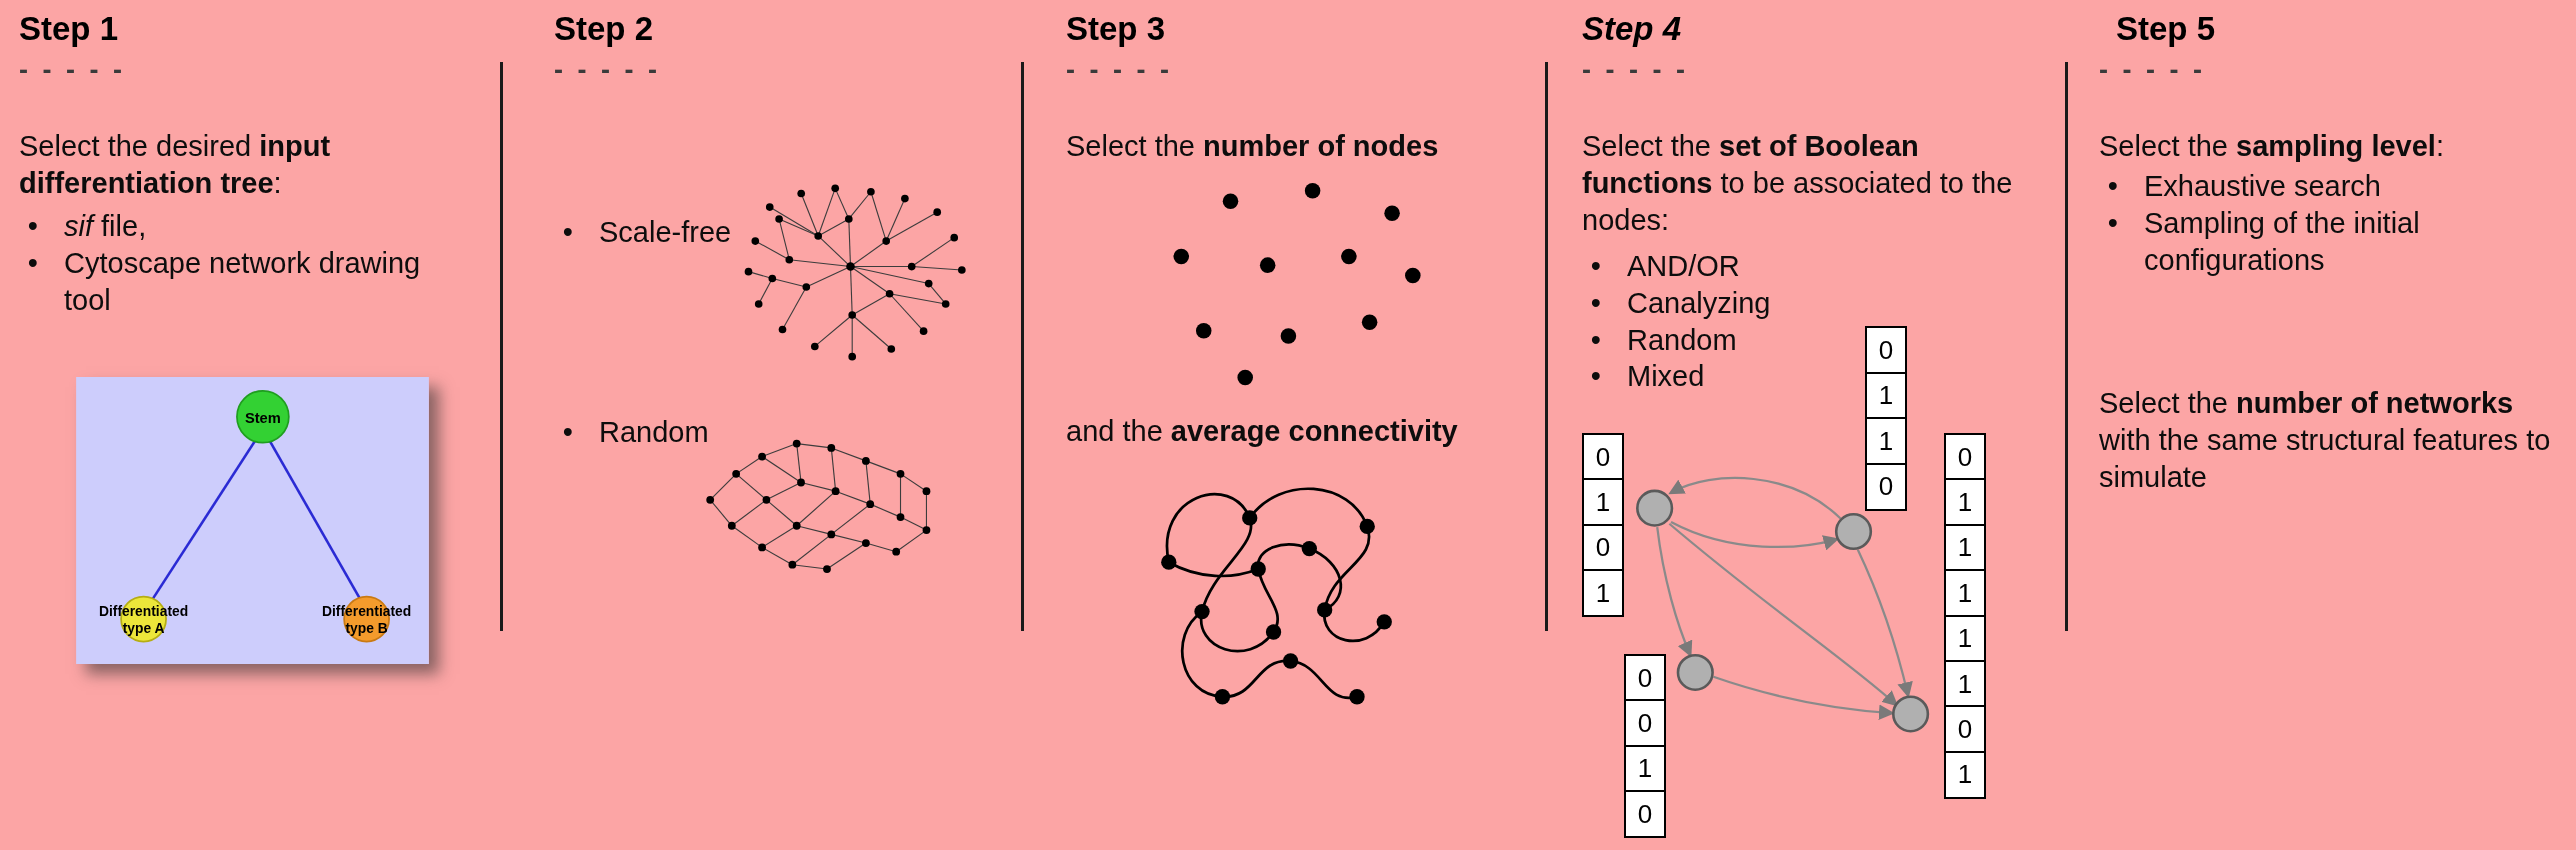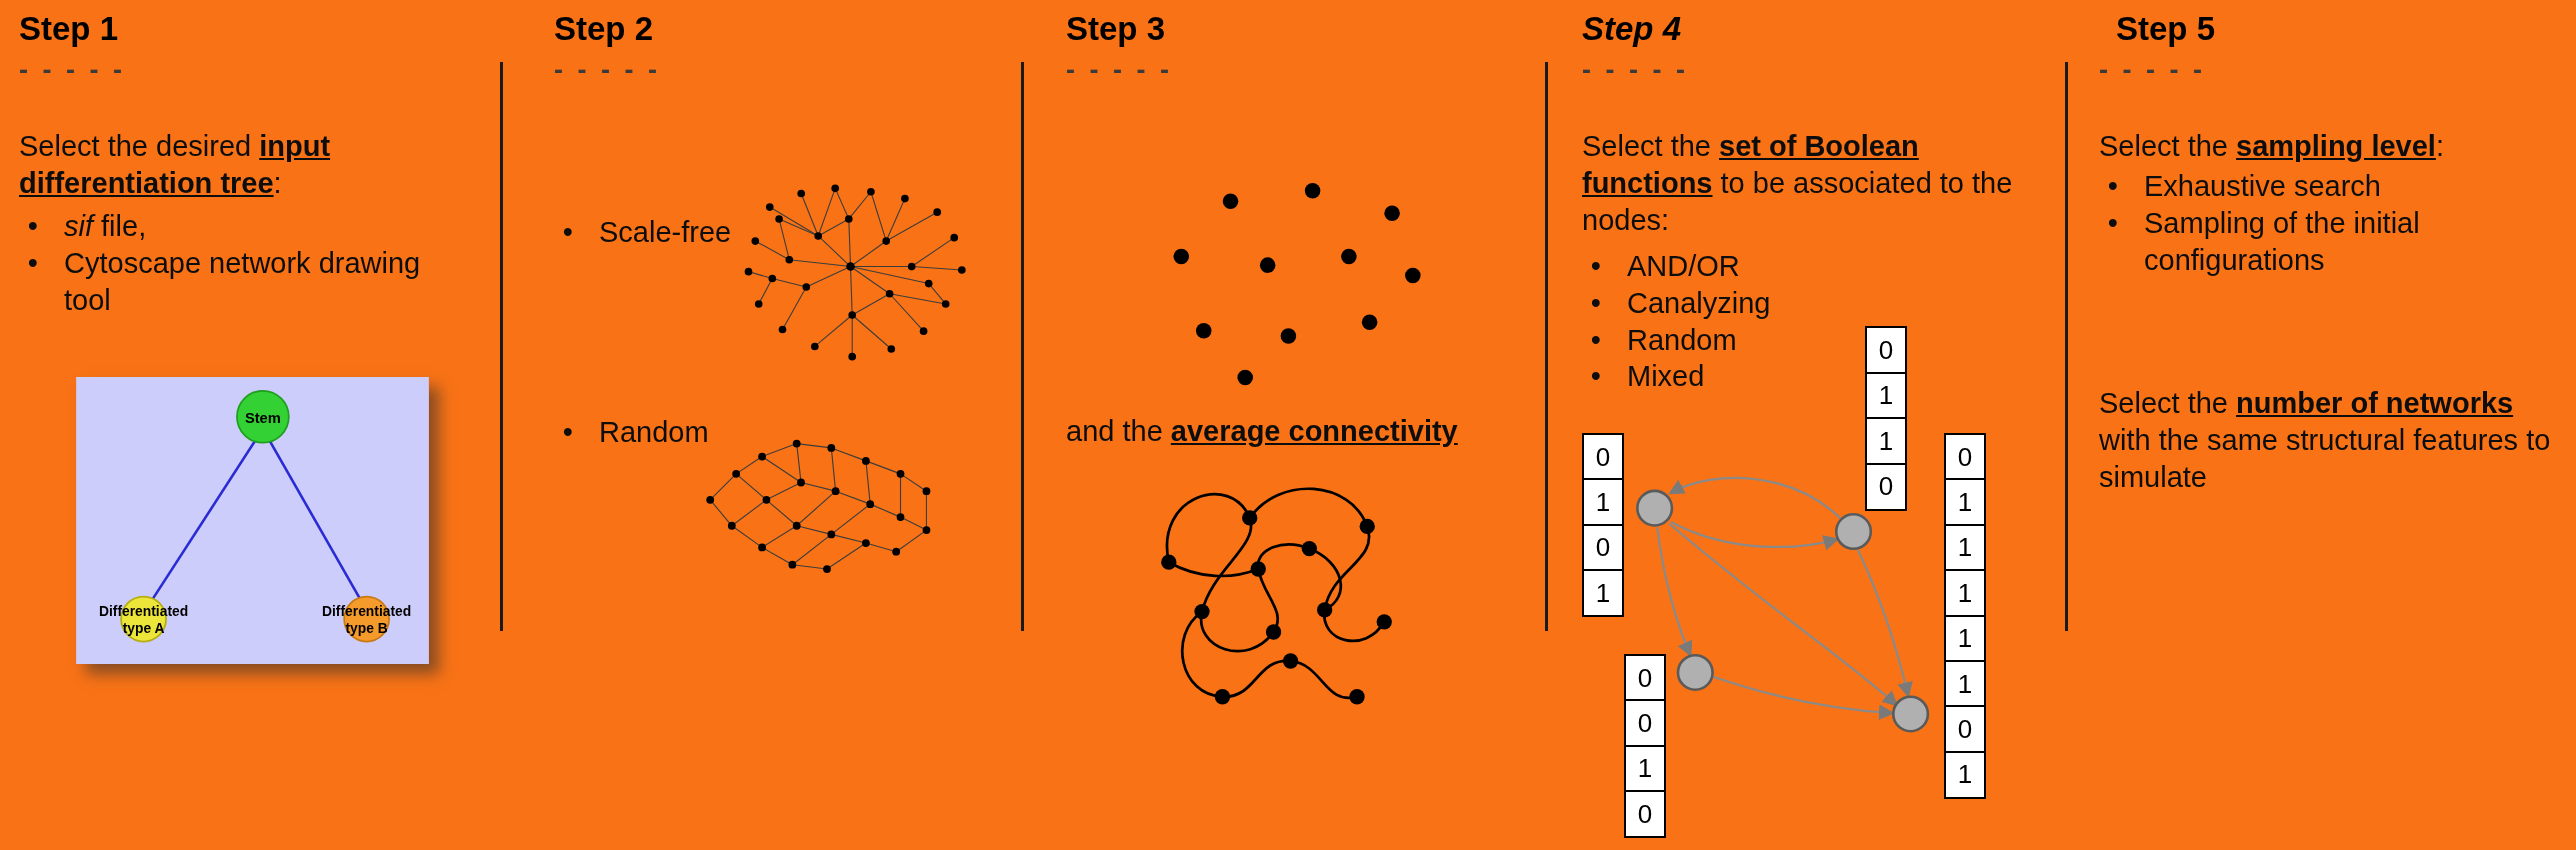--- a/index.html
+++ b/index.html
@@ -3,28 +3,28 @@
 <meta charset="utf-8">
 <style>
   * { box-sizing: border-box; }
   html, body { margin: 0; padding: 0; }
   body {
     width: 2576px; height: 851px;
     background: #ffffff;
     font-family: "Liberation Sans", sans-serif;
     color: #0d0d0d;
   }
-  .canvas { position: relative; width: 2576px; height: 851px; overflow: hidden; background:#f97316; }
+  .canvas { position: relative; width: 2576px; height: 851px; overflow: hidden; background:#fca5a5; }
   .col { position: absolute; top: 0; height: 851px; }
   .divider { position: absolute; top: 62px; height: 569px; width: 2.6px; background: #1a1a1a; }
   .step-title { position: absolute; margin: 0; font-size: 33px; font-weight: 700; color: #000; }
   .dashes { position: absolute; margin: 0; font-size: 27px; font-weight: 700; letter-spacing: 3.5px; color: #3a3a3a; }
   p { margin: 0; }
   .txt { position: absolute; font-size: 29px; line-height: 1.27; }
-  .txt b { font-weight: 700; text-decoration: underline; }
+  .txt b { font-weight: 700; }
   .bullets { position: absolute; font-size: 29px; line-height: 1.27; display: flex; flex-direction: column; }
   .bullet { display: flex; }
   .b-dot { flex: 0 0 45px; padding-left: 8.7px; }
   .b-text { flex: 1; }
   .illus { position: absolute; }
   .tree-wrap { position: absolute; box-shadow: 10.4px 10.4px 14px rgba(45,45,45,0.55); line-height: 0; }
   .net { position: absolute; }
   .ttable { position: absolute; display: flex; flex-direction: column; }
   .tcell {
     width: 42px; height: 48px;
@@ -234,20 +234,21 @@
       </svg>
     </div>
   </div>
 
   <div class="divider" style="left:1021px;"></div>
 
   <div class="col" style="left:1066px; width:441px;">
     <h2 class="step-title" style="top:10.4px; left:0;">Step 3</h2>
     <div class="dashes" style="top:55px; left:0;">- - - - -</div>
 
+    <p class="txt" style="top:128px; left:0; width:441px;"><span>Select the </span><b>number of nodes</b><span></span></p>
 
     <div class="illus" style="left:82px; top:177px;">
       <svg width="286" height="216" viewBox="0 0 330 250">
         <g fill="#000">
           <circle cx="95" cy="28" r="9"></circle>
             <circle cx="190" cy="16" r="9"></circle>
             <circle cx="282" cy="42" r="9"></circle>
           <circle cx="38" cy="92" r="9"></circle>
             <circle cx="138" cy="102" r="9"></circle>
             <circle cx="232" cy="92" r="9"></circle>

